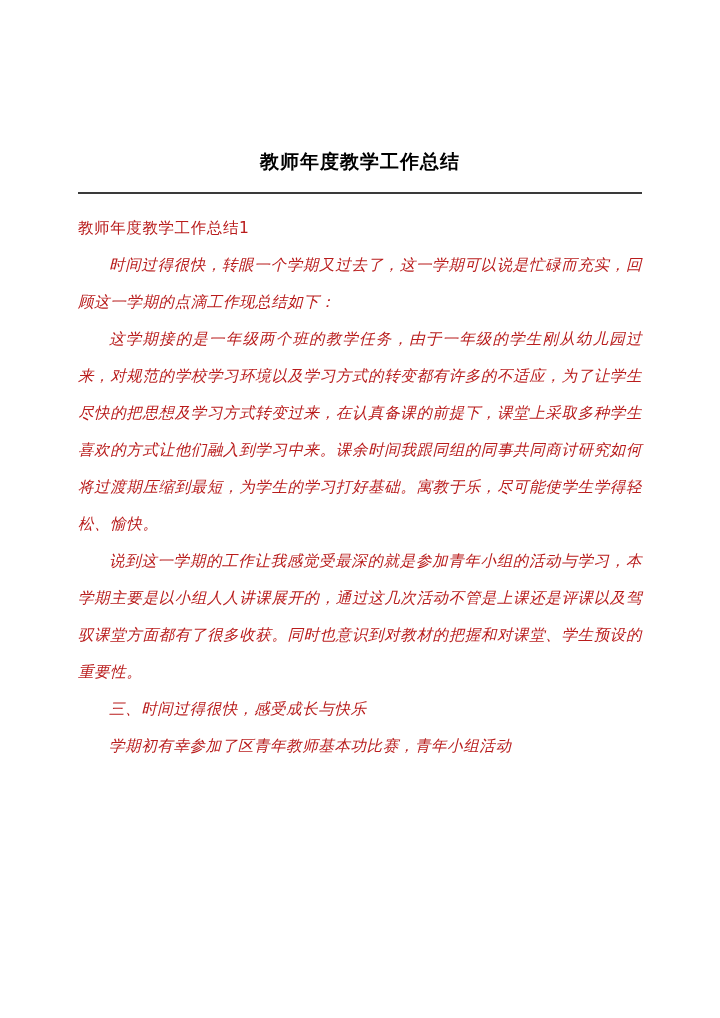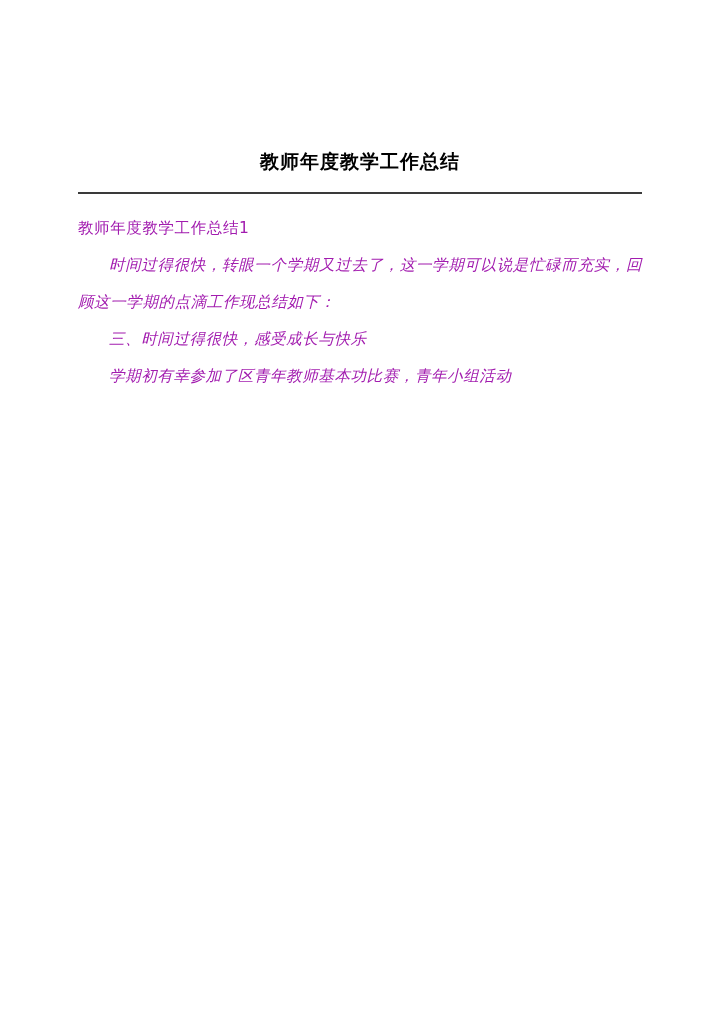--- a/index.html
+++ b/index.html
@@ -49,21 +49,21 @@
   .body-block {
     margin-top: 16px;
   }
   p.para {
     margin: 0;
     font-size: 15.5px;
     line-height: 37px;
     letter-spacing: 0.6px;
     text-align: justify;
     text-justify: inter-ideograph;
-    color: #a21caf;
+    color: #b91c1c;
   }
   p.indent {
     text-indent: 2em;
     font-style: italic;
   }
   p.noindent {
     text-indent: 0;
   }
 </style>
 </head>
@@ -75,22 +75,24 @@
     <h1 class="doc-title">教师年度教学工作总结</h1>
 
     <hr class="title-rule">
 
     <div class="body-block">
       <p class="para noindent">教师年度教学工作总结1</p>
 
       <p class="para indent">时间过得很快，转眼一个学期又过去了，这一学期可以说是忙碌而充实，回顾这一学期的点滴工作现总结如下：</p>
 
 
+      <p class="para indent">这学期接的是一年级两个班的教学任务，由于一年级的学生刚从幼儿园过来，对规范的学校学习环境以及学习方式的转变都有许多的不适应，为了让学生尽快的把思想及学习方式转变过来，在认真备课的前提下，课堂上采取多种学生喜欢的方式让他们融入到学习中来。课余时间我跟同组的同事共同商讨研究如何将过渡期压缩到最短，为学生的学习打好基础。寓教于乐，尽可能使学生学得轻松、愉快。</p>
 
 
+      <p class="para indent">说到这一学期的工作让我感觉受最深的就是参加青年小组的活动与学习，本学期主要是以小组人人讲课展开的，通过这几次活动不管是上课还是评课以及驾驭课堂方面都有了很多收获。同时也意识到对教材的把握和对课堂、学生预设的重要性。</p>
 
       <p class="para indent">三、时间过得很快，感受成长与快乐</p>
 
       <p class="para indent">学期初有幸参加了区青年教师基本功比赛，青年小组活动</p>
     </div>
 
   </div>
 </div>
 
 </body></html>

